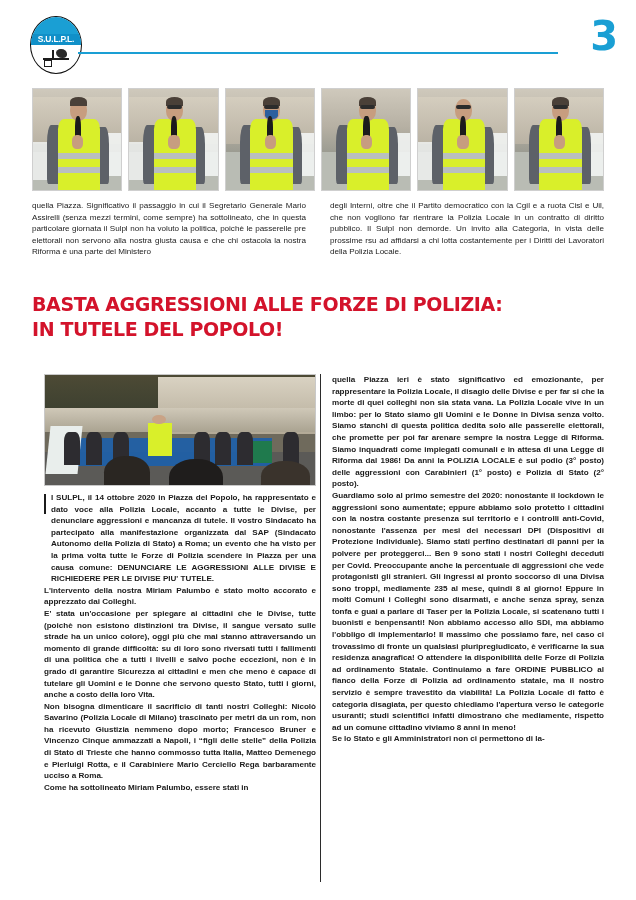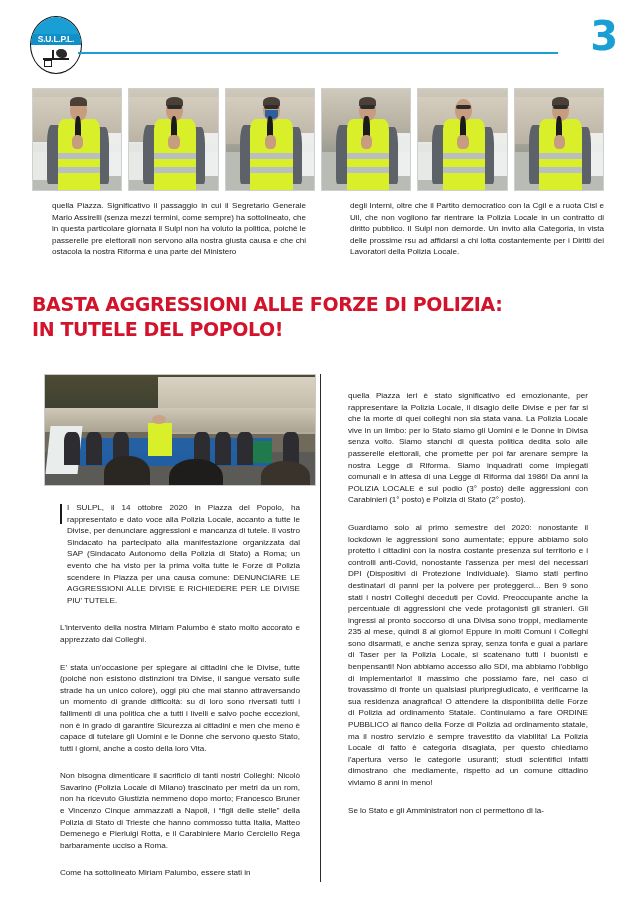--- a/index.html
+++ b/index.html
@@ -224,21 +224,21 @@
   }
 
   
   .top-columns {
     position: absolute;
     left: 32px; top: 200px;
     width: 572px;
     display: flex;
     gap: 24px;
   }
-  .top-columns .col { width: 274px; margin-left: 20px; }
+  .top-columns .col { width: 274px; }
   p.body {
     margin: 0 0 0 0;
     font-family: "Liberation Sans", sans-serif;
     font-size: 8.1px;
     line-height: 11.55px;
     text-align: justify;
     color: #1b1b1b;
     letter-spacing: -0.02px;
   }
 
@@ -377,27 +377,28 @@
     padding-left: 7px;
   }
   .dropcap-para::before {
     content: "";
     position: absolute;
     left: 0; top: 1.5px;
     width: 2.4px; height: 20px;
     background: #1b1b1b;
   }
   .art-para {
-    margin: 16px;
+    margin: 0;
     font-family: "Liberation Sans", sans-serif;
     font-size: 8.1px;
     line-height: 11.6px;
     text-align: justify;
     color: #1b1b1b;
     letter-spacing: -0.02px;
+    font-weight: bold;
   }
   .art-para + .art-para { margin-top: 0; }
 </style>
 </head>
 <body>
 
 <div class="page-header">
 
   <div class="logo">
     <div class="logo-oval">

